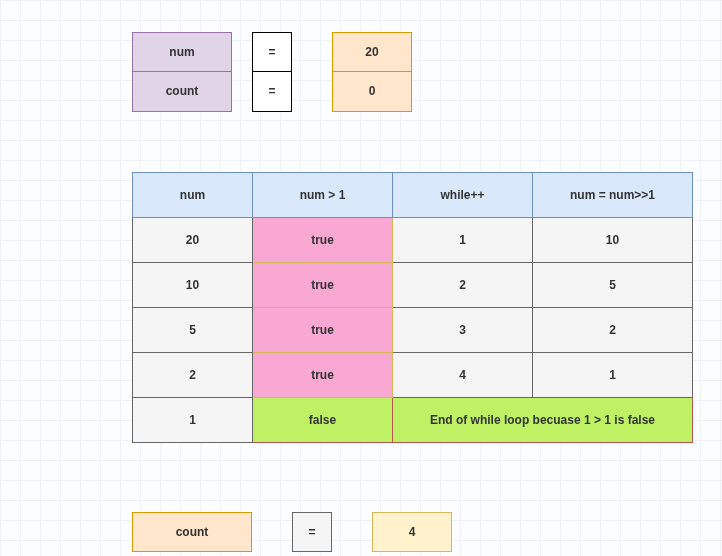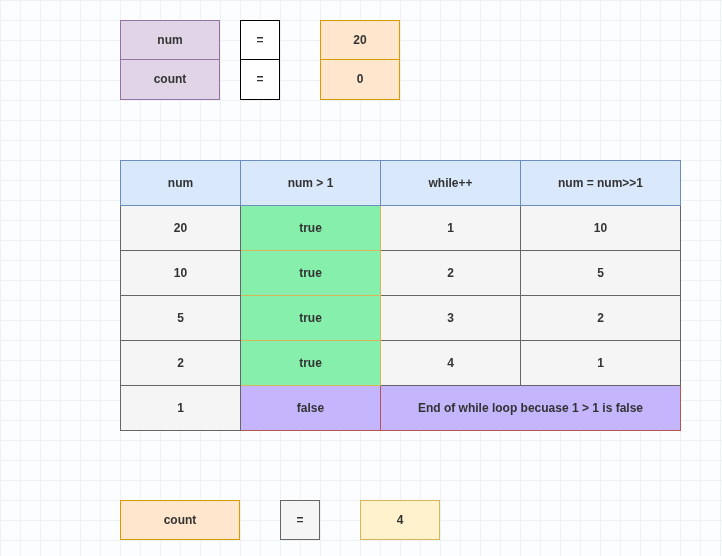--- a/index.html
+++ b/index.html
@@ -1,15 +1,15 @@
 <!DOCTYPE html>
 <html><head>
 <meta charset="utf-8">
 <style>
-  * { box-sizing: border-box; margin: 0; padding: 0; }
+  * { box-sizing: border-box; margin: 0; padding: 12px; }
   body {
     font-family: Arial, Helvetica, sans-serif;
     font-size: 12px;
     background:
       linear-gradient(to right, #eef2f5 1px, transparent 1px),
       linear-gradient(to bottom, #eef2f5 1px, transparent 1px),
       linear-gradient(to right, #e2e8ee 1px, transparent 1px),
       linear-gradient(to bottom, #e2e8ee 1px, transparent 1px),
       #fcfdfe;
     background-size: 20px 20px, 20px 20px, 100px 100px, 100px 100px;
@@ -43,22 +43,22 @@
     border: 1px solid #999;
     height: 45px;
     text-align: center;
     vertical-align: middle;
     padding: 4px 8px;
     font-weight: bold;
     font-size: 12px;
   }
   .trace th { background: #dae8fc; border-color: #6c8ebf; }
   .trace td { background: #f5f5f5; border-color: #666666; }
-  .trace td.hl-y { background: #86efac; border-color: #d6b656; margin-top: 40px; }
-  .trace td.hl-r { background: #c4b5fd; border-color: #b85450; }
+  .trace td.hl-y { background: #f9a8d4; border-color: #d6b656; margin-top: 40px; }
+  .trace td.hl-r { background: #bef264; border-color: #b85450; }
 </style>
 </head>
 <body>
 
 <div class="box purple" style="left:120px; top:20px; width:100px; height:40px;">num</div>
 <div class="box white" style="left:240px; top:20px; width:40px; height:40px;">=</div>
 <div class="box orange" style="left:320px; top:20px; width:80px; height:40px;">20</div>
 
 <div class="box purple" style="left:120px; top:59px; width:100px; height:41px;">count</div>
 <div class="box white" style="left:240px; top:59px; width:40px; height:41px;">=</div>

